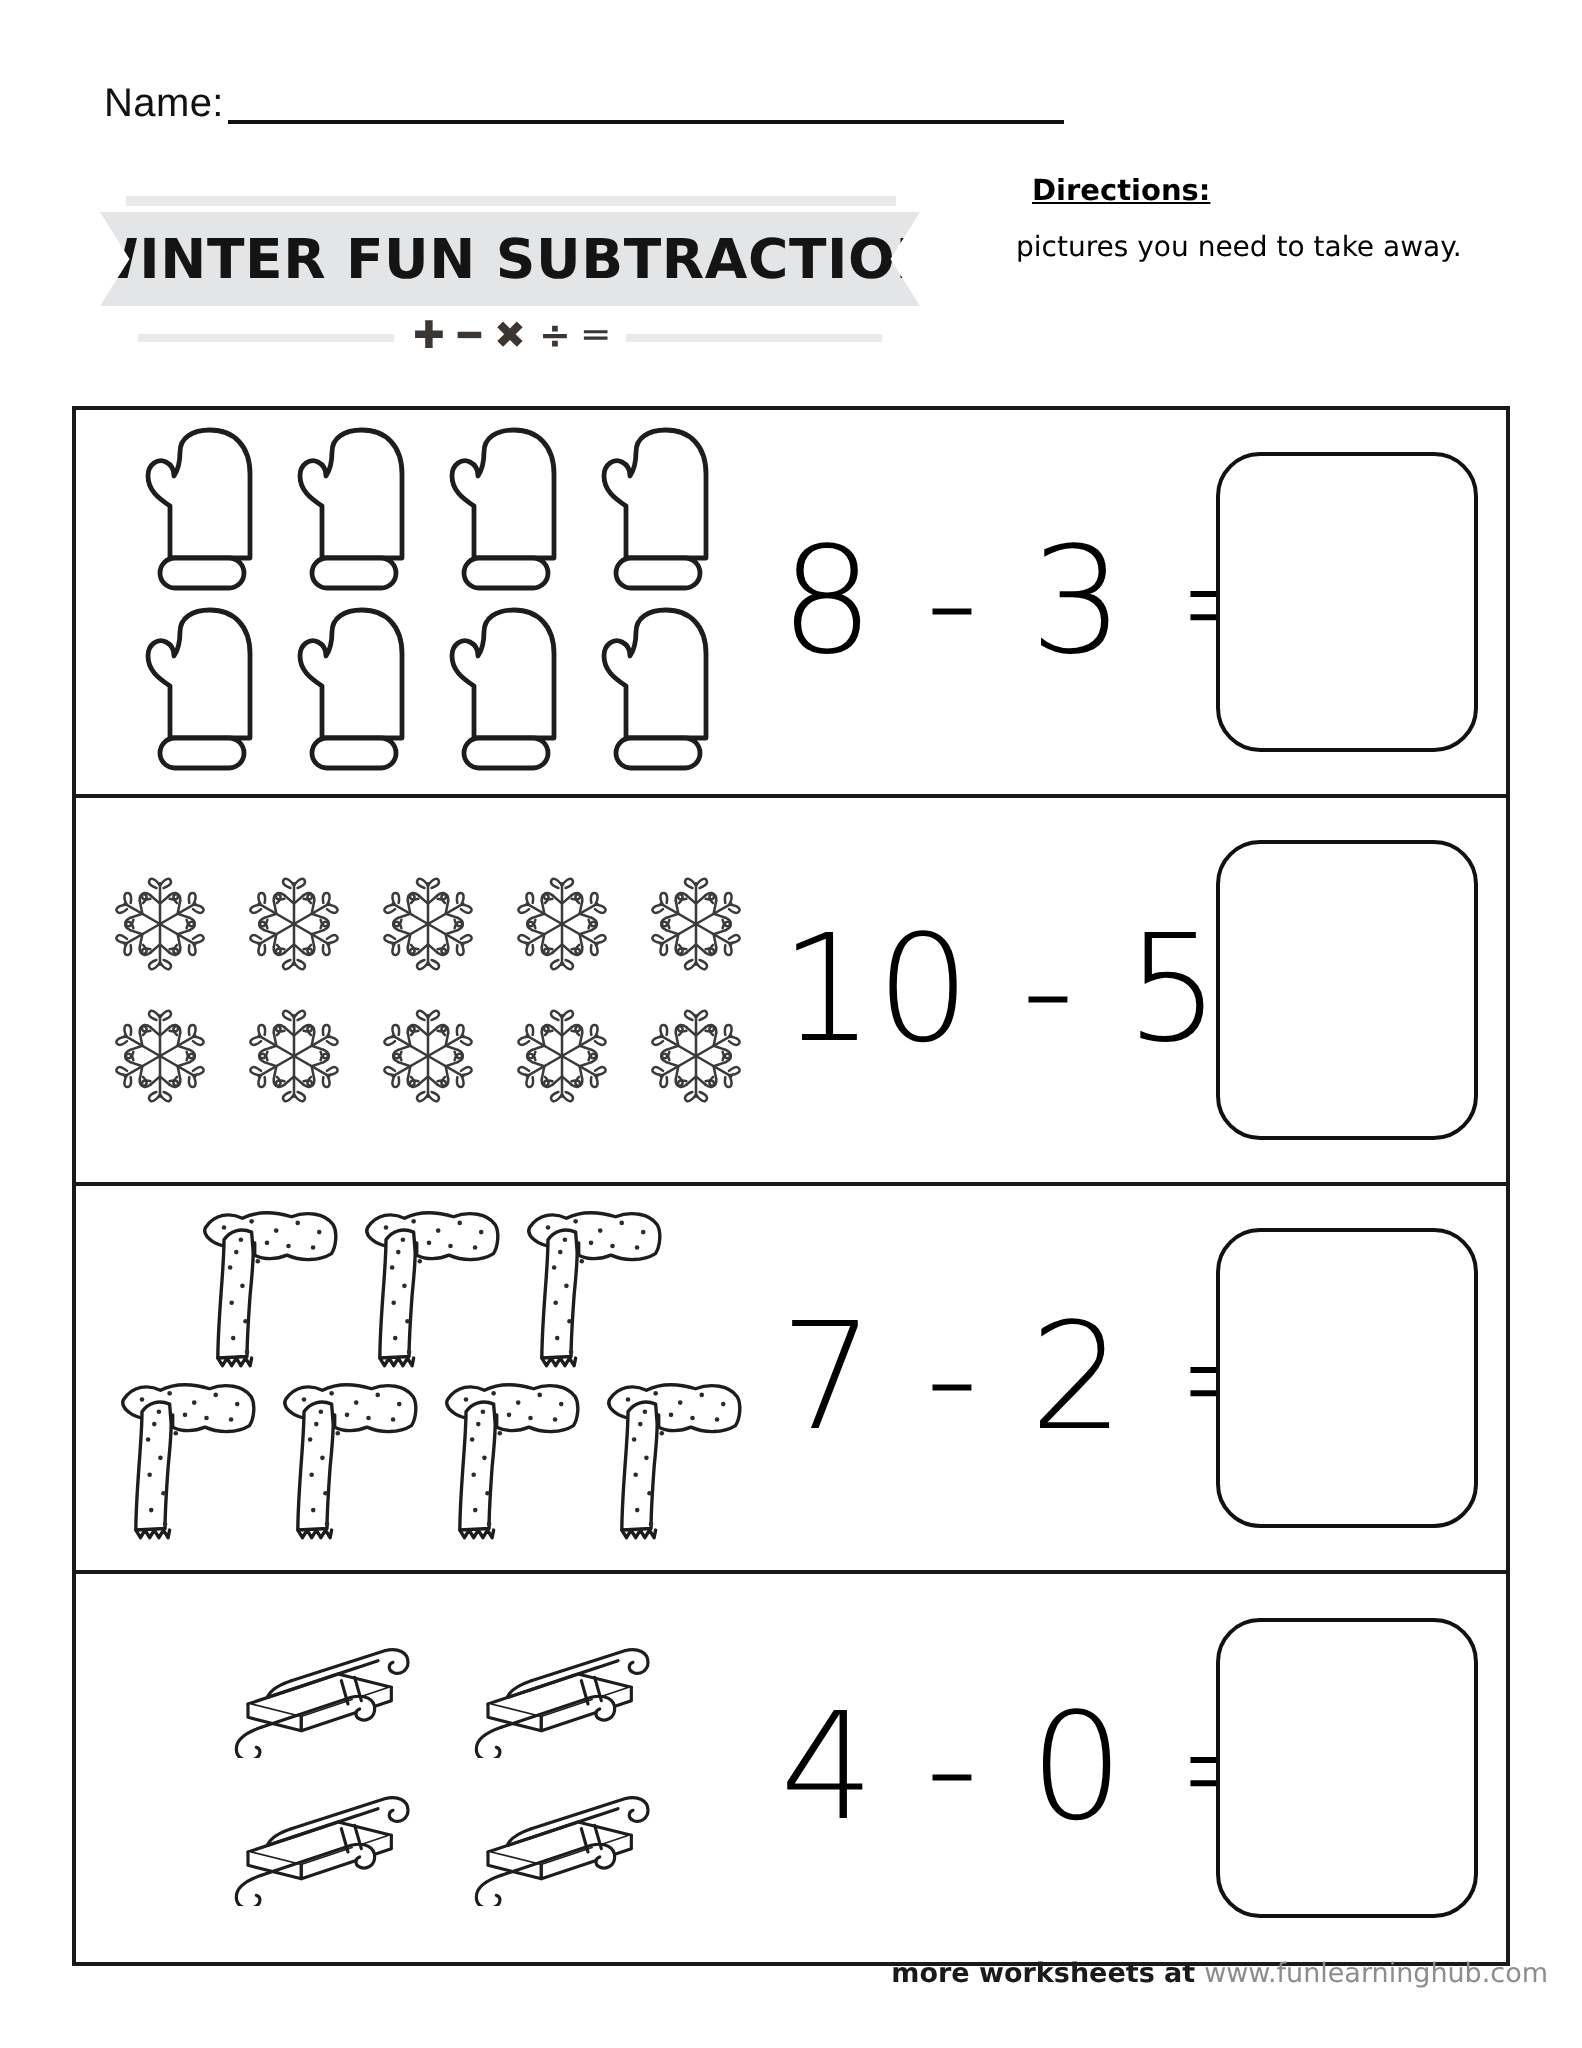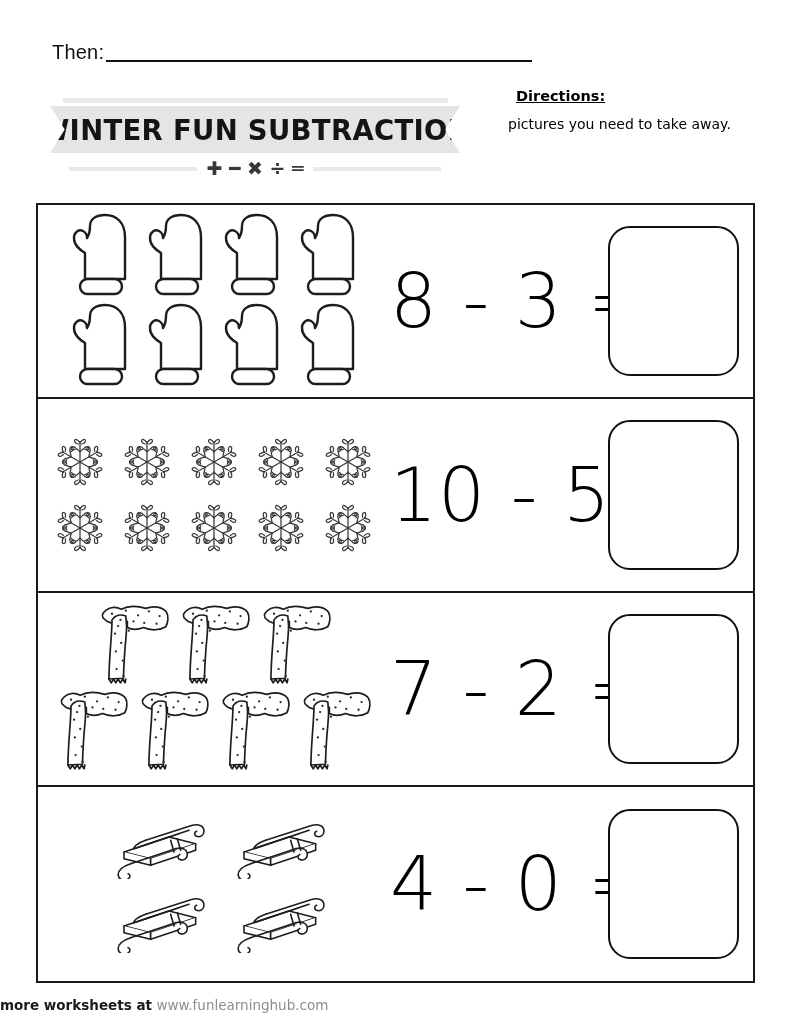--- a/index.html
+++ b/index.html
@@ -189,25 +189,24 @@
     border-radius: 22px;
     background: #fff;
     flex: 0 0 131px;
     box-sizing: border-box;
   }
 
   
   .footer {
     position: absolute;
     left: 0;
-    right: 0;
+    right: 17px;
     top: 978px;
-    text-align: left;
+    text-align: right;
     white-space: nowrap;
-    margin-top: 18px;
   }
   .footer-bold {
     font-size: 13.5px;
     font-weight: 700;
     color: #1a1a1a;
     font-family: "DejaVu Sans", sans-serif;
   }
   .footer-url {
     font-size: 13.5px;
     color: #8d8d8d;
@@ -215,21 +214,21 @@
   }
 
   svg { display: block; }
 </style>
 </head>
 <body>
 
 <div class="page">
 
   <div class="name-row">
-    <span class="name-label">Then:</span>
+    <span class="name-label">Name:</span>
     <span class="name-blank"></span>
   </div>
 
   <div class="banner-wrap">
     <div class="banner-rule-top"></div>
     <div class="ribbon">
       <span class="ribbon-title">WINTER FUN SUBTRACTION</span>
     </div>
     <div class="banner-bottom">
       <span class="banner-rule-seg"></span>

